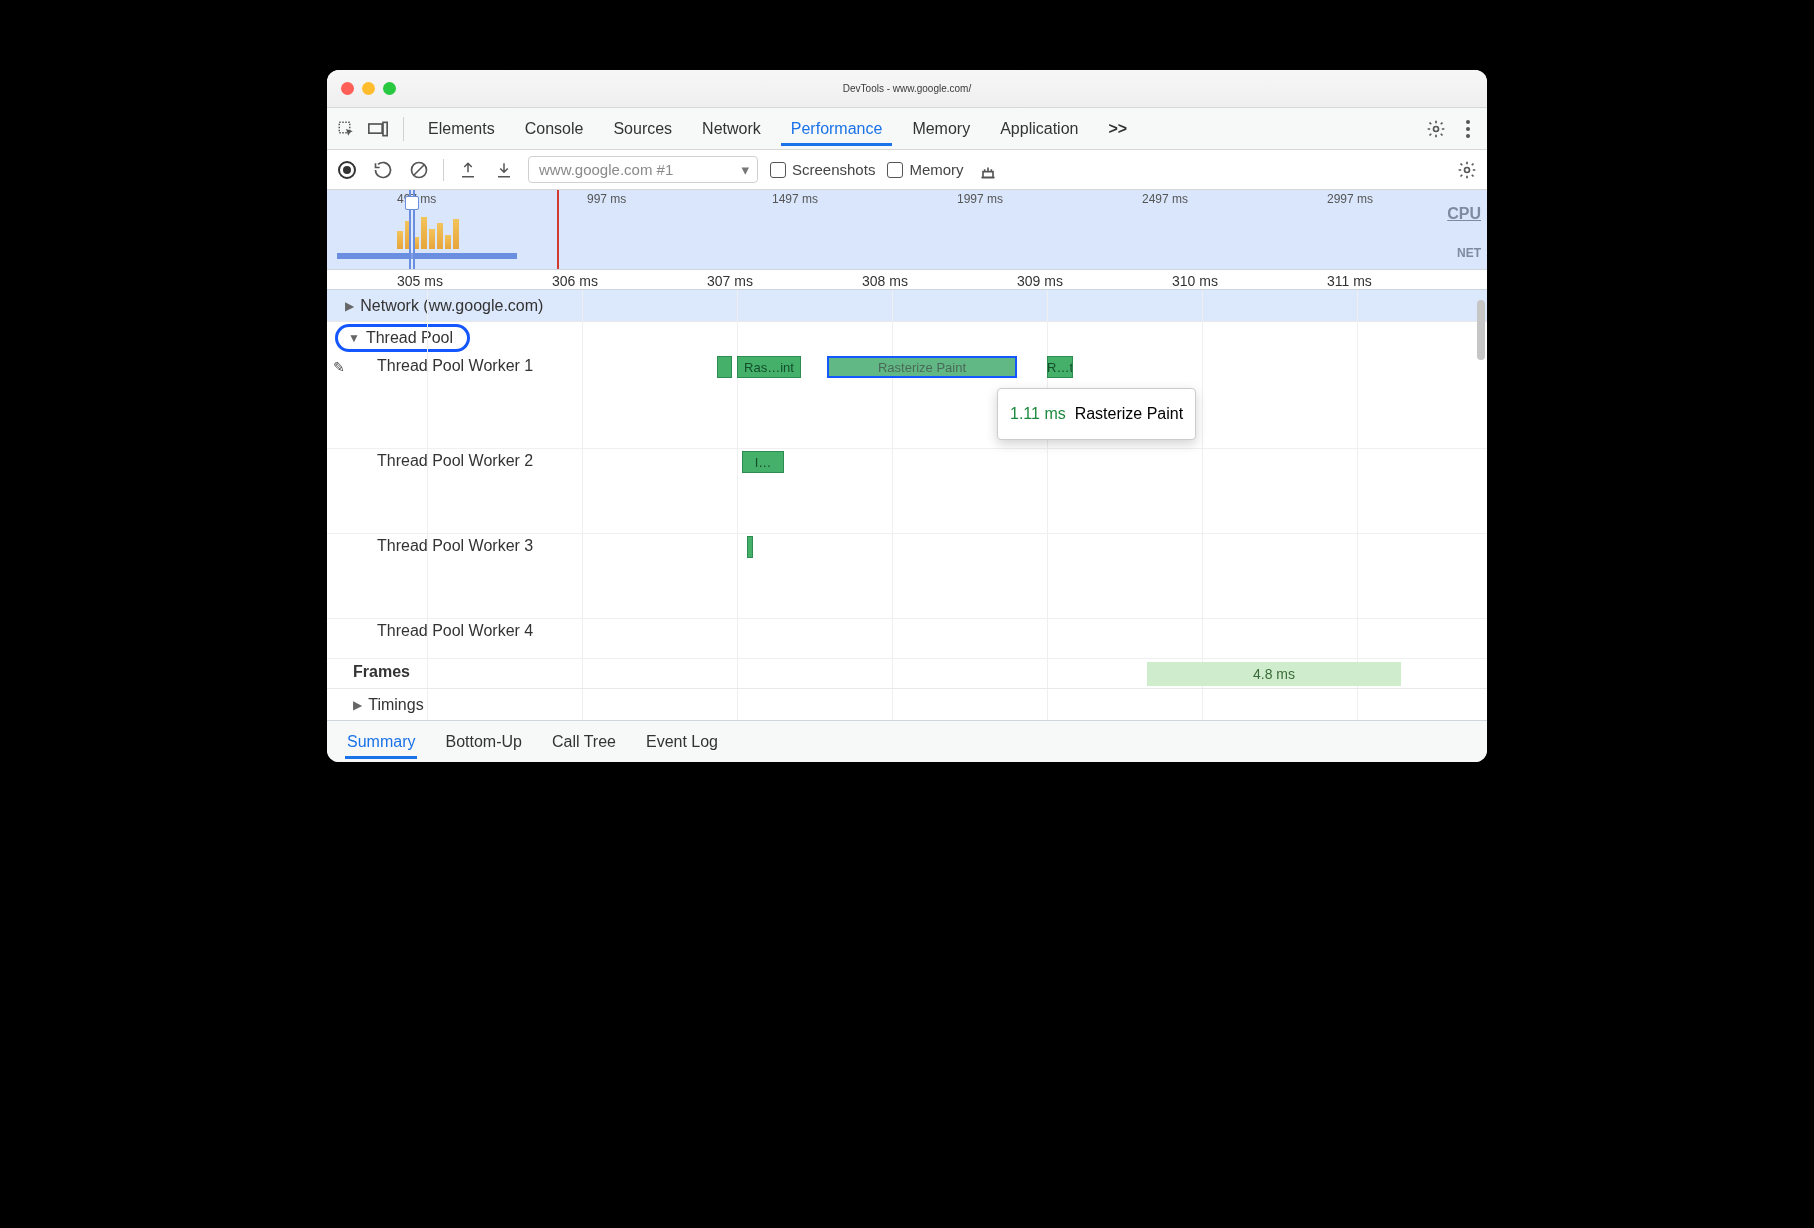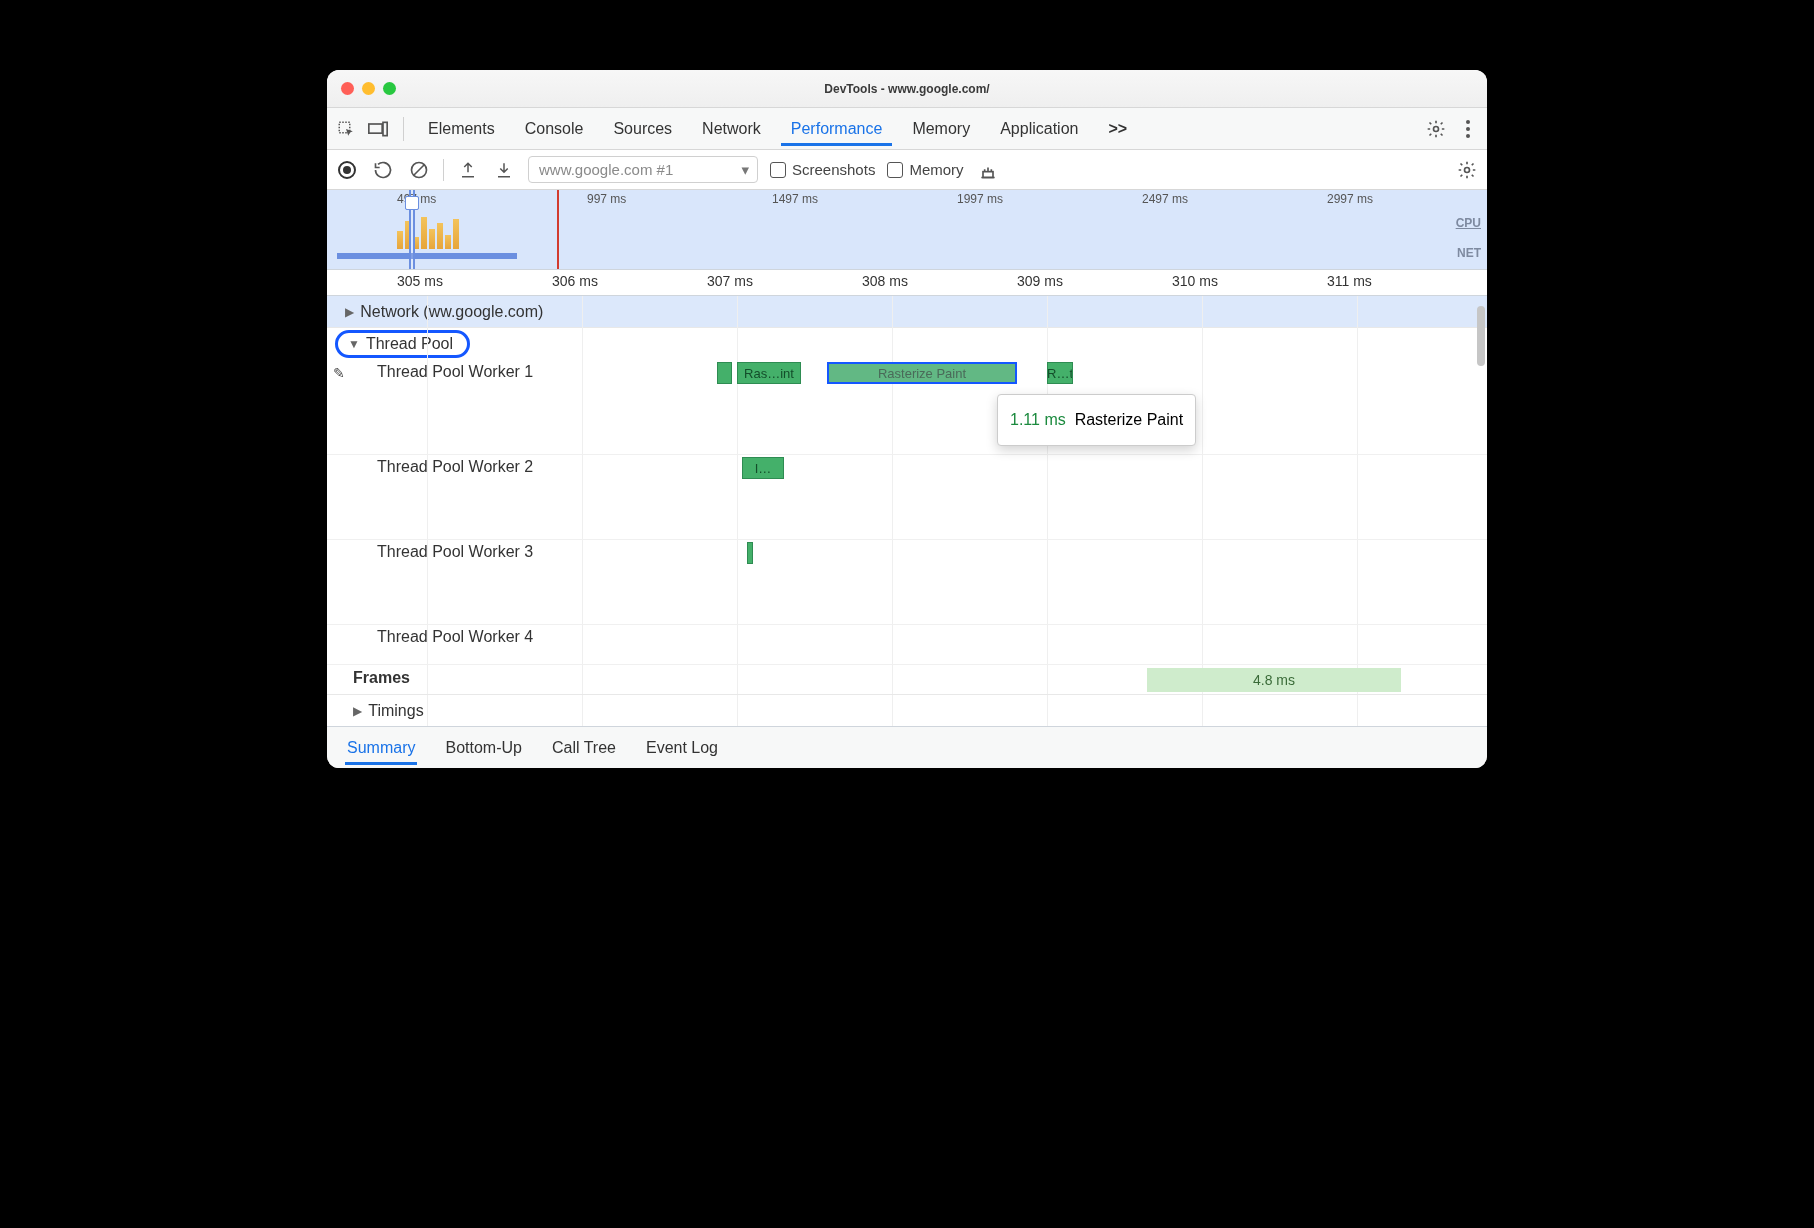--- a/index.html
+++ b/index.html
@@ -34,22 +34,22 @@
   .traffic {
     display: flex;
     gap: 8px;
     position: absolute;
     left: 14px;
   }
   .dot { width:13px; height:13px; border-radius:50%; }
   .dot.red{background:#ff5f57;} .dot.yellow{background:#ffbd2e;} .dot.green{background:#28c840;}
   .titlebar-title {
     margin: 12px auto;
-    font-weight: 700;
-    font-size: 12px;
+    font-weight: 400;
+    font-size: 10px;
     color:#3a3a3a;
   }
   
   .tabrow {
     height: 42px;
     border-bottom: 1px solid #d7d7d7;
     display: flex;
     align-items: center;
     padding: 0 8px;
     gap: 10px;
@@ -88,28 +88,28 @@
     height: 80px;
     background: linear-gradient(#d9e6fb,#d9e6fb);
     border-bottom:1px solid #cfd5dc;
     position:relative;
     font-size:12px;color:#555;
   }
   .overview .ticklabels{position:absolute;top:2px;left:0;right:0;display:flex;}
   .overview .ticklabels span{position:absolute;}
   .ov-handle{position:absolute;top:0;bottom:0;border-left:2px solid #6b8fe0;border-right:2px solid #6b8fe0;background:rgba(255,255,255,.15);}
   .ov-handle .grip{position:absolute;top:6px;width:14px;height:14px;background:#fff;border:1px solid #6b8fe0;border-radius:2px;}
-  .ov-cpu{position:absolute;right:6px;top:26px;font-size:12px;color:#7e8aa0;font-weight:600;text-decoration:underline;}
+  .ov-cpu{position:absolute;right:6px;top:15px;font-size:16px;color:#7e8aa0;font-weight:600;text-decoration:underline;}
   .ov-net{position:absolute;right:6px;top:56px;font-size:12px;color:#7e8aa0;font-weight:600;}
   .ov-redline{position:absolute;top:0;bottom:0;width:2px;background:#d23b2f;left:230px;}
   .ov-flames{position:absolute;bottom:20px;left:70px;display:flex;gap:2px;align-items:flex-end;}
   .flame{width:6px;background:linear-gradient(#f3c35b,#e7a53a);}
   .ov-bluebar{position:absolute;bottom:10px;left:10px;width:180px;height:6px;background:#6b8fe0;}
   
-  .ruler{height:26px;border-bottom:1px solid #cfd5dc;display:flex;font-size:14px;color:#333;position:relative;background:#fff;}
+  .ruler{height:20px;border-bottom:1px solid #cfd5dc;display:flex;font-size:14px;color:#333;position:relative;background:#fff;}
   .ruler span{position:absolute;top:3px;}
   
   .tracks{position:relative;background:#fff; height:430px;}
   .grid{position:absolute;inset:0;}
   .gridline{position:absolute;top:0;bottom:0;width:1px;background:#efefef;}
   .trackhdr{
     height:32px;display:flex;align-items:center;gap:6px;padding-left:18px;
     font-size:16px;color:#333;border-bottom:1px solid #e8e8e8;
     background:#fff;
   }

